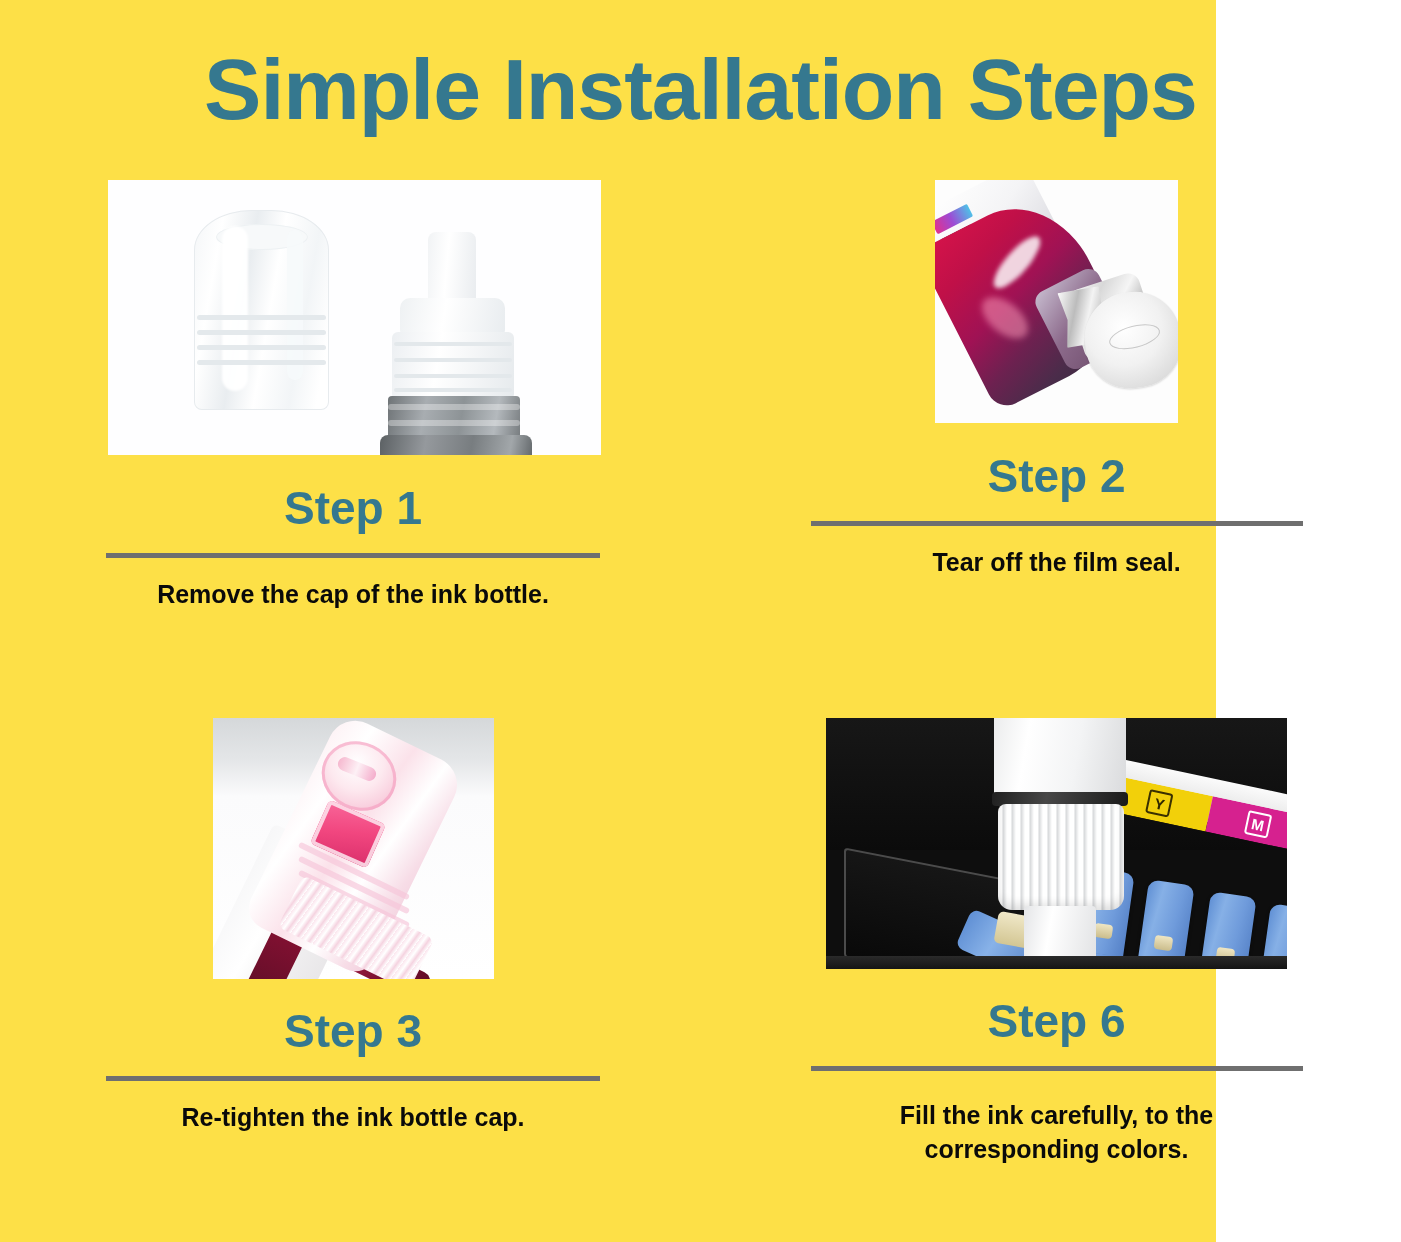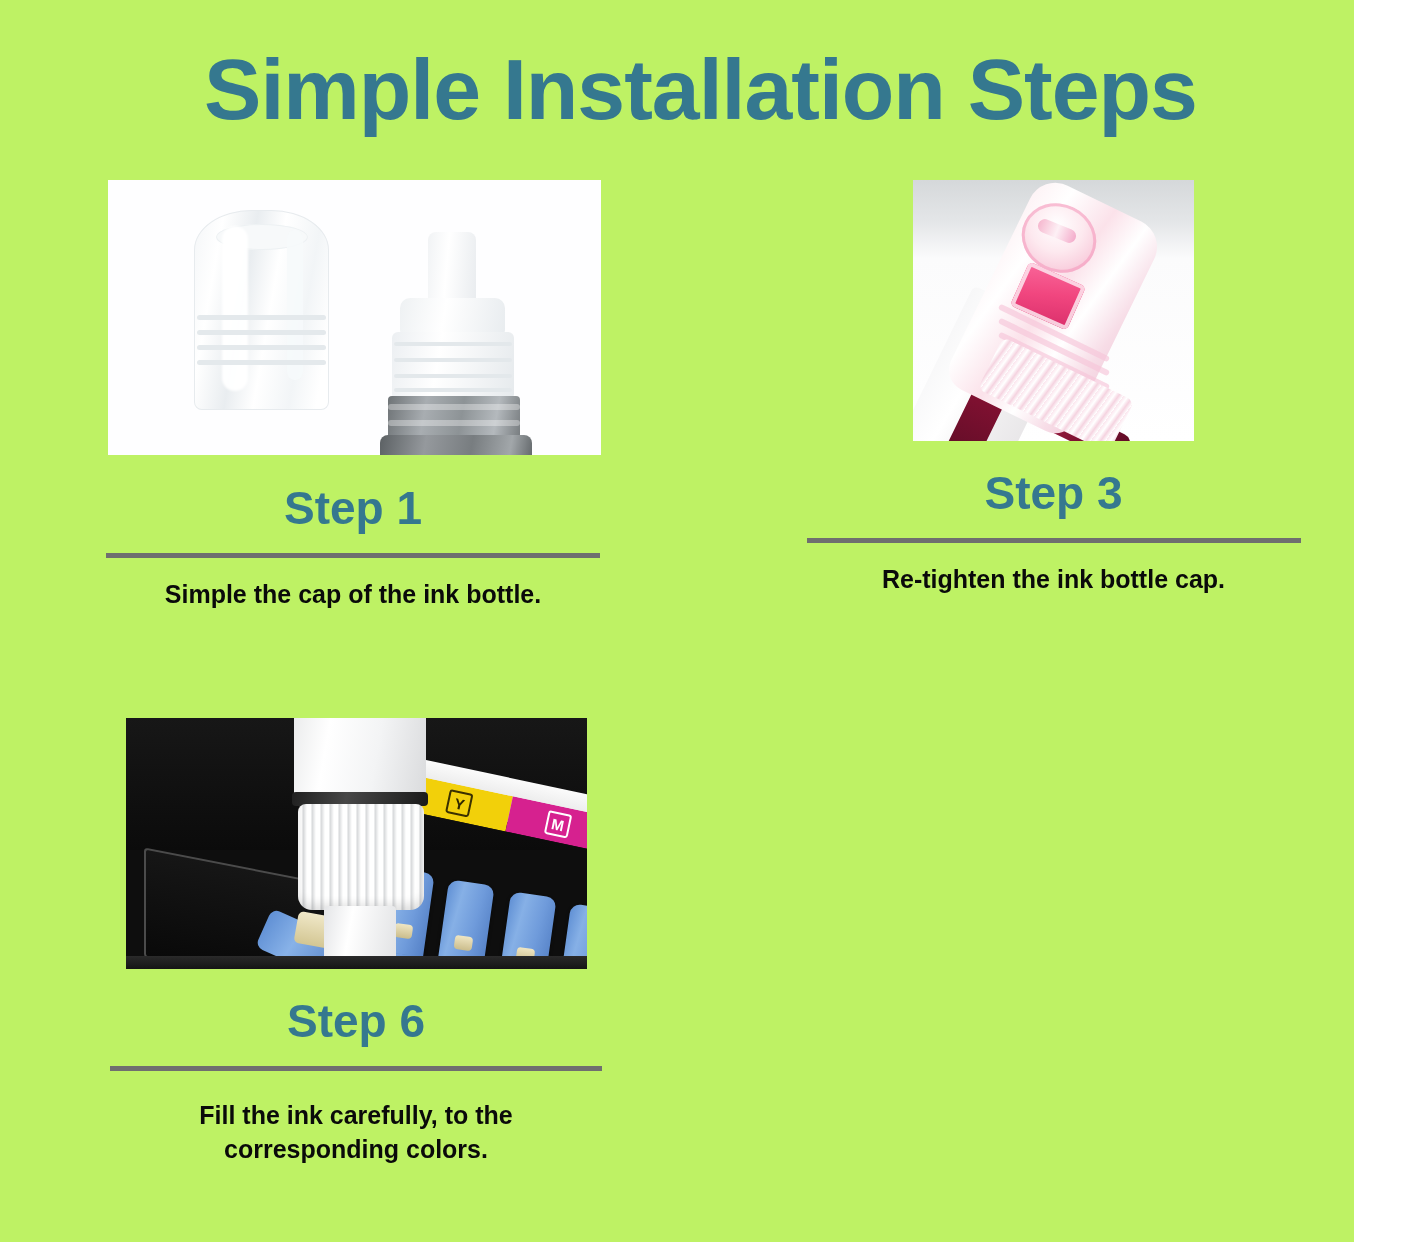--- a/index.html
+++ b/index.html
@@ -8,23 +8,23 @@
   html, body {
     width: 1401px;
     height: 1242px;
     background: #ffffff;
     font-family: "Liberation Sans", sans-serif;
     overflow: hidden;
   }
 
   .page {
     position: relative;
-    width: 1354px;
+    width: 1216px;
     height: 1242px;
-    background: #bef264;
+    background: #fde047;
   }
 
   
   .page-title {
     position: absolute;
     top: 44px;
     left: 0;
     width: 1401px;
     text-align: center;
     font-size: 86px;
@@ -486,23 +486,46 @@
         <div class="noz-line nl2"></div>
         <div class="noz-line nl3"></div>
         <div class="noz-line nl4"></div>
         <div class="neck-grey"></div>
         <div class="neck-thread nt1"></div>
         <div class="neck-thread nt2"></div>
         <div class="neck-base"></div>
       </div>
       <div class="step-label">Step 1</div>
       <div class="step-divider"></div>
-      <div class="step-desc">Simple the cap of the ink bottle.</div>
+      <div class="step-desc">Remove the cap of the ink bottle.</div>
     </div>
 
+    <div class="step-card step2 right-col">
+      <div class="step-photo">
+        <div class="img2-bg"></div>
+        <div class="b2-label">
+          <div class="b2-lbl-swatch"></div>
+          <div class="b2-lbl-line b2-l1"></div>
+          <div class="b2-lbl-line b2-l2"></div>
+        </div>
+        <div class="b2-body">
+          <div class="b2-shine"></div>
+          <div class="b2-shine2"></div>
+        </div>
+        <div class="b2-shoulder"></div>
+        <div class="b2-foil"></div>
+        <div class="b2-tab"></div>
+        <div class="b2-seal">
+          <div class="b2-seal-ring"></div>
+        </div>
+      </div>
+      <div class="step-label">Step 2</div>
+      <div class="step-divider"></div>
+      <div class="step-desc">Tear off the film seal.</div>
+    </div>
 
     <div class="step-card step3 left-col">
       <div class="step-photo">
         <div class="img3-bg"></div>
         <div class="b3-shaft"></div>
         <div class="b3-inkstripe"></div>
         <div class="b3-collar"></div>
         <div class="b3-cap"></div>
         <div class="b3-rib b3-rb1"></div>
         <div class="b3-rib b3-rb2"></div>

